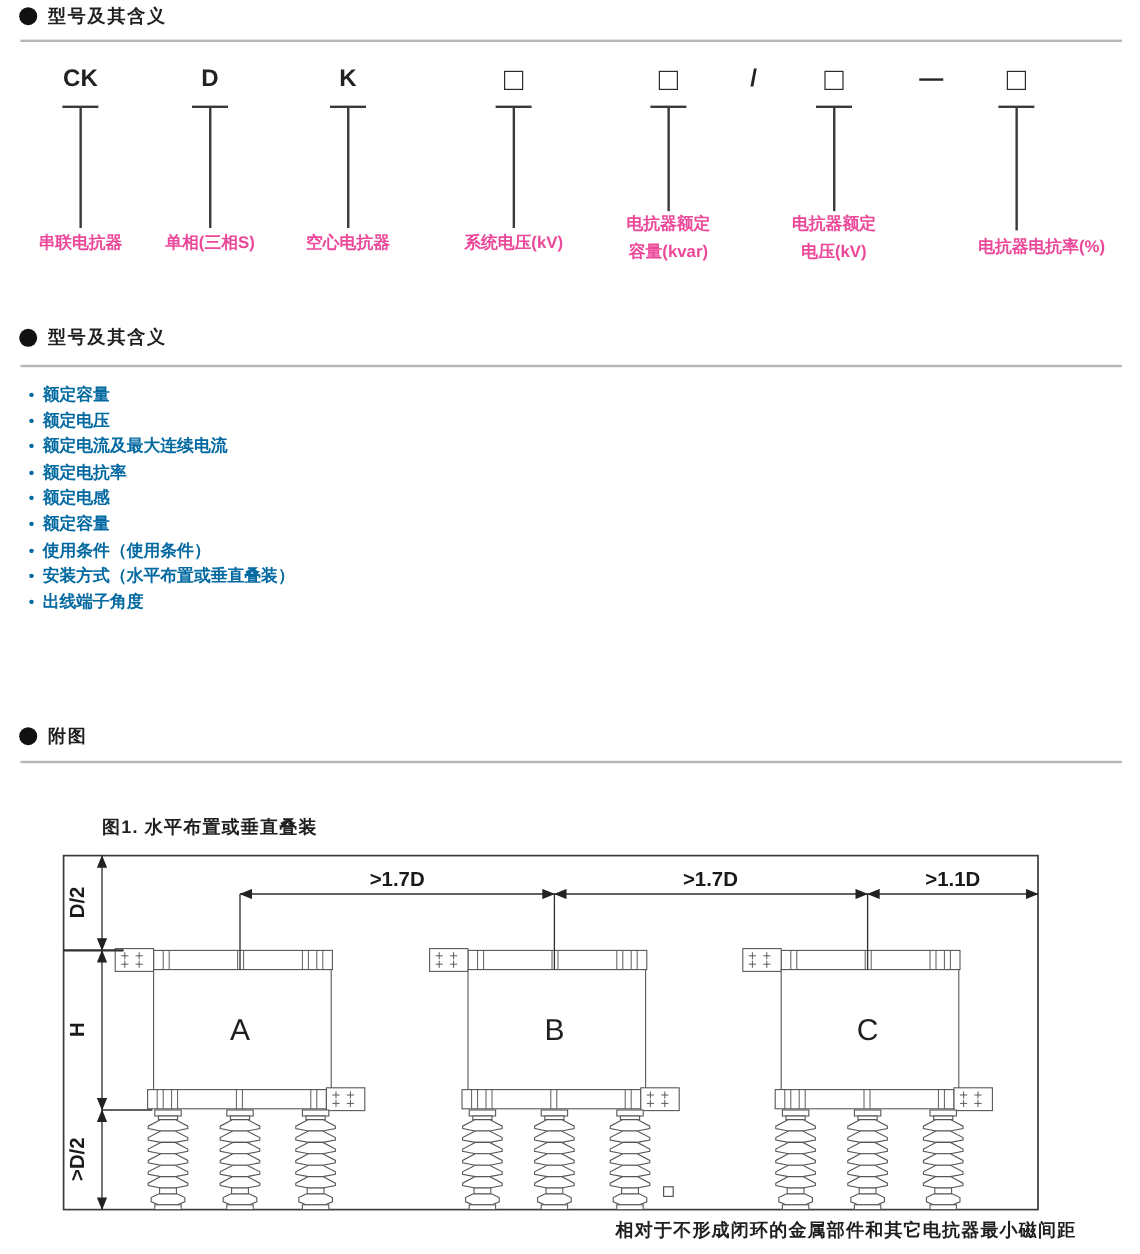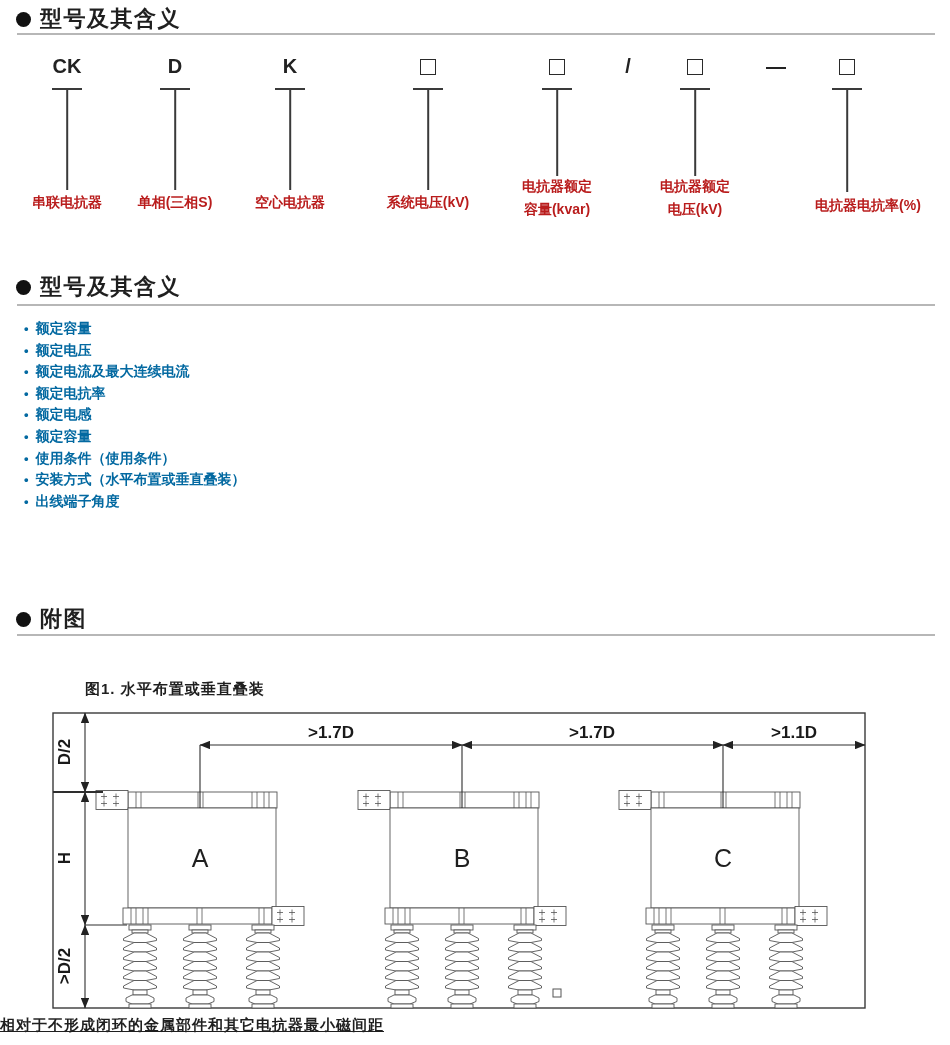--- a/index.html
+++ b/index.html
@@ -2,43 +2,43 @@
 <html><head>
 <meta charset="utf-8">
 <style>
   html,body{margin:0;padding:0;background:#fff;}
   .page{position:relative;width:950px;height:1045px;background:#fff;overflow:hidden;
         font-family:"Liberation Sans","DejaVu Sans",sans-serif;color:#1f1f1f;}
 
   
   .sec{position:absolute;left:16px;display:flex;align-items:center;gap:9px;}
   .sec-dot{width:15px;height:15px;border-radius:50%;background:#111;flex:0 0 auto;}
-  .sec-title{font-size:22px;font-weight:700;letter-spacing:1.5px;white-space:nowrap;font-family:Liberation Serif, serif;}
+  .sec-title{font-size:15px;font-weight:700;letter-spacing:1.5px;white-space:nowrap;font-family:Liberation Serif, serif;}
   .rule{position:absolute;left:17px;width:918px;height:2px;background:#b7b7b7;}
 
   
   .code-item{position:absolute;top:55px;width:0;}
   .ci-sym{position:absolute;left:0;top:0;transform:translateX(-50%);font-size:20px;font-weight:600;
           line-height:22px;white-space:nowrap;color:#222;}
   .ci-box{position:absolute;left:0;top:4px;transform:translateX(-50%);width:14px;height:14px;
           border:1.6px solid #2a2a2a;background:#fff;}
   .ci-bar{position:absolute;left:0;top:33px;transform:translateX(-50%);width:30px;height:1.6px;background:#3a3a3a;}
   .ci-stem{position:absolute;left:0;top:34px;transform:translateX(-50%);width:1.6px;background:#3a3a3a;}
   .ci-label{position:absolute;left:0;transform:translateX(-50%);font-size:14px;font-weight:700;
-            line-height:19px;white-space:nowrap;color:#b91c1c;}
+            line-height:19px;white-space:nowrap;color:#ec4899;}
 
   
   .order{position:absolute;left:24px;top:318px;margin:0;padding:0;list-style:none;}
   .order li{font-size:14px;font-weight:700;line-height:21.6px;color:#0369a1;}
   .order li::before{content:"•";margin-right:7px;font-size:13px;}
 
   
   .fig-caption{position:absolute;left:85px;top:680px;font-size:15px;font-weight:700;letter-spacing:1px;}
-  .fig-note{position:absolute;left:0;top:1016px;width:897px;text-align:left;
-            font-size:15px;font-weight:700;letter-spacing:1px;text-decoration:underline;}
+  .fig-note{position:absolute;left:0;top:1016px;width:897px;text-align:right;
+            font-size:15px;font-weight:700;letter-spacing:1px;}
   svg.fig{position:absolute;left:0;top:705px;}
 
   
   .box-ln{stroke:#3a3a3a;stroke-width:1.4;fill:none;}
   .thin{stroke:#555;stroke-width:0.9;fill:#fff;}
   .tick{stroke:#555;stroke-width:0.8;fill:none;}
   .dim{stroke:#2e2e2e;stroke-width:1.1;fill:none;}
   .ext{stroke:#2e2e2e;stroke-width:2;fill:none;}
   .ext2{stroke:#2e2e2e;stroke-width:1.1;fill:none;}
   .dim-label{font-size:17px;font-weight:600;fill:#1a1a1a;text-anchor:middle;}

